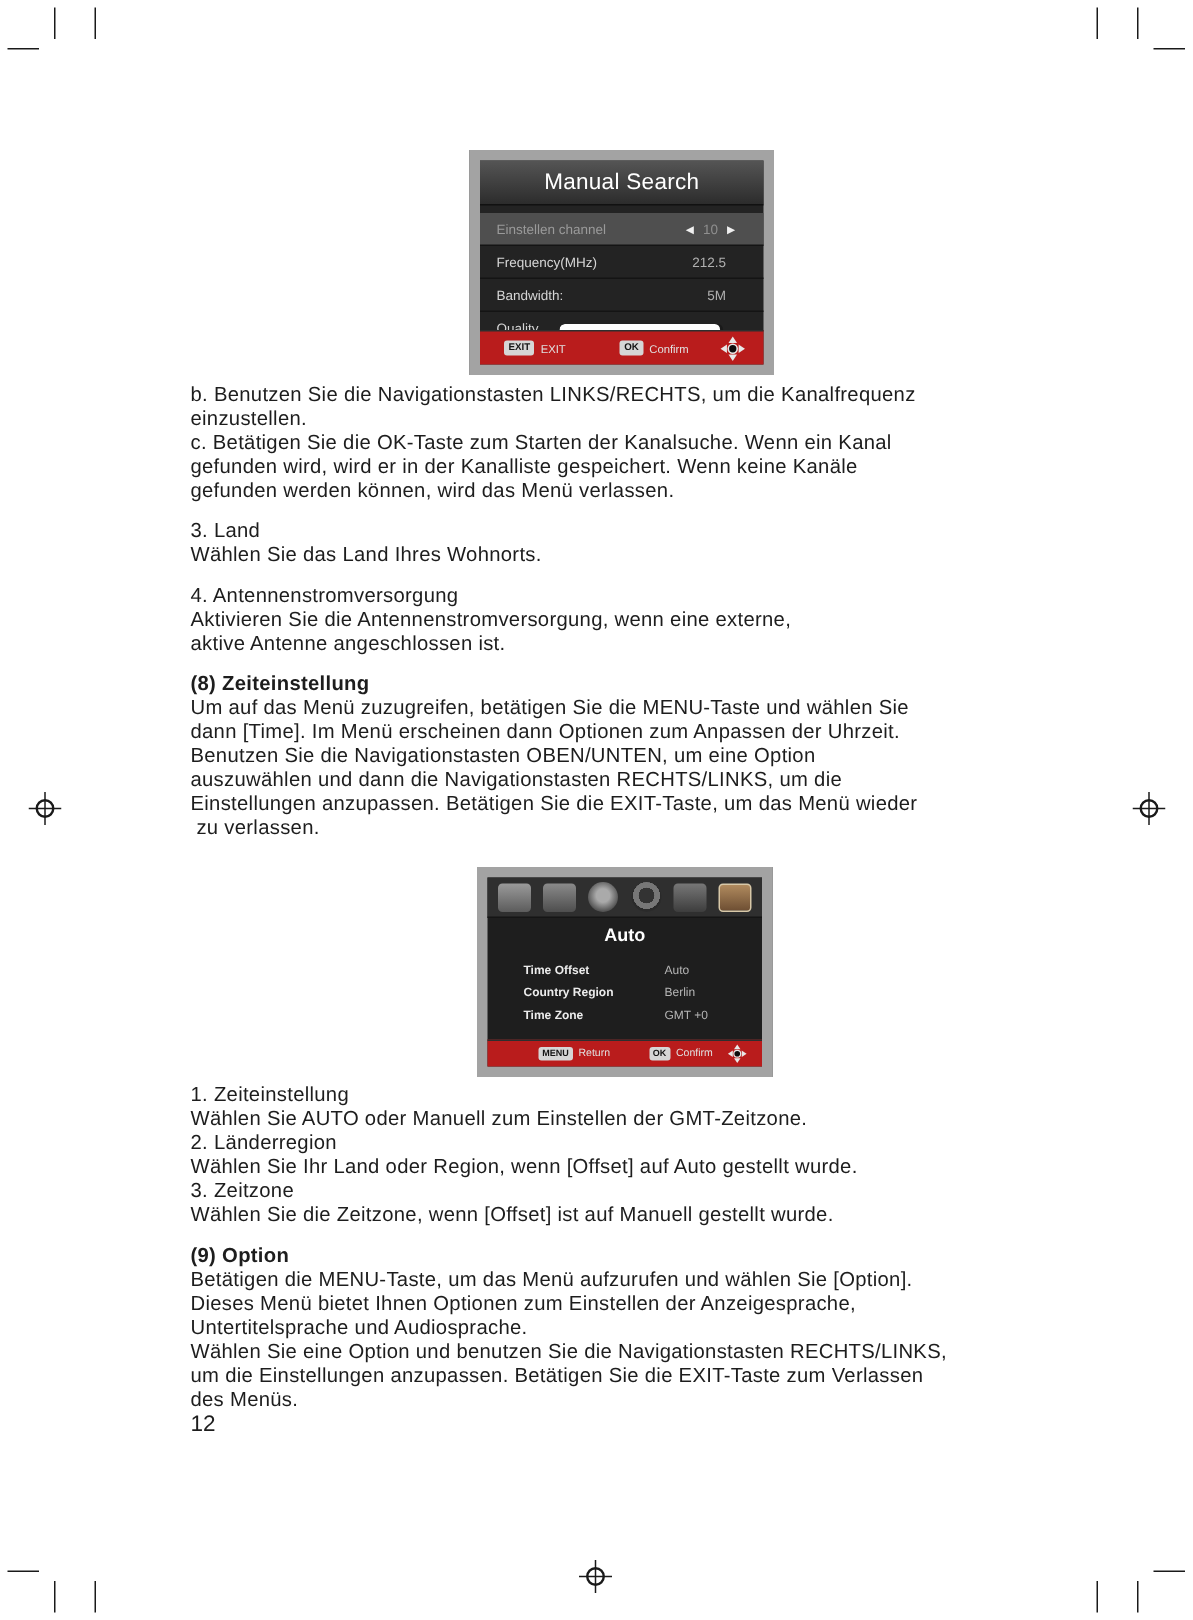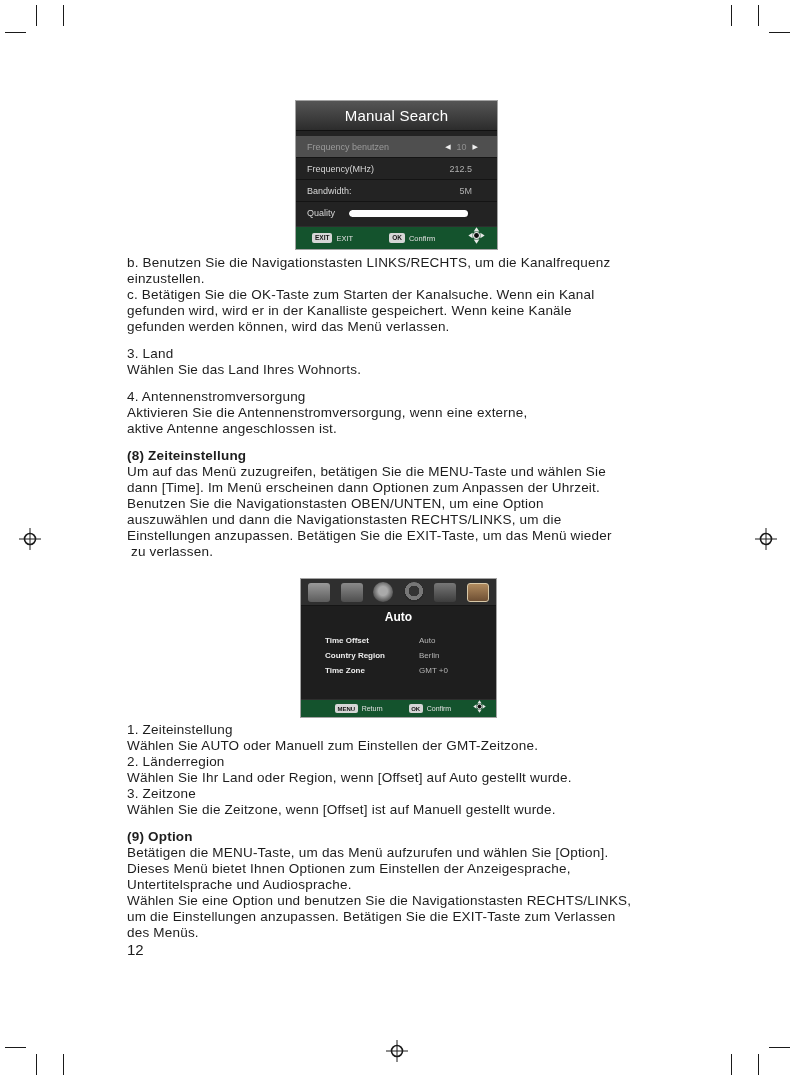--- a/index.html
+++ b/index.html
@@ -16,23 +16,23 @@
 
   
   .textcol { position:absolute; left:127px; width:640px; font-size:13.5px; line-height:16px;
              letter-spacing:0.2px; color:#1d1d1d; }
   .para { white-space:pre-line; margin:0; }
   .gap { margin-top:11px; }
   .bold { font-weight:bold; }
   .pagenum { position:absolute; left:127px; top:941px; font-size:15px; color:#1d1d1d; }
 
   
-  .osd { position:absolute; background:#232323; border:1px solid #a3a3a3; color:#ddd; }
-  .osd-footer { position:absolute; bottom:0; left:0; right:0; display:flex; 
-                background:#14532d; border-top:1px solid #2e2e2e; }
+  .osd { position:absolute; background:#232323; border:7px solid #a3a3a3; color:#ddd;margin-left:18px; }
+  .osd-footer { position:absolute; bottom:0; left:0; right:0; display:flex; align-items:center;
+                background:#b91c1c; border-top:1px solid #2e2e2e; }
   .fgrp { display:flex; align-items:center; }
   .kbadge { background:#d6d6d6; color:#151515; font-size:6.5px; font-weight:bold;
             padding:2px 3px; border-radius:2px; line-height:1; }
   .klabel { font-size:7.5px; color:#e0e0e0; margin-left:4px; }
   .navpad { display:flex; margin-left:auto; }
   .navpad svg path { fill:#e8e8e8; }
   .navpad svg .npc { fill:#0c0c0c; stroke:#e8e8e8; stroke-width:1.5; }
 
   
   .osd-ms { left:295px; top:100px; width:203px; height:150px; }
@@ -108,21 +108,21 @@
   <svg class="regmark" style="left:386px;top:1040px" width="22" height="22" viewBox="0 0 22 22">
     <line x1="11" y1="0" x2="11" y2="22"></line>
       <line x1="0" y1="11" x2="22" y2="11"></line>
       <circle cx="11" cy="11" r="5.5"></circle>
   </svg>
 
   <div class="osd osd-ms">
     <div class="osd-ms-header">Manual Search</div>
     <div class="osd-ms-body">
       <div class="ms-row sel">
-        <span class="ms-label">Frequency benutzen</span>
+        <span class="ms-label">Einstellen channel</span>
         <span class="ms-chan">
           <span class="arr">◀</span>
           <span class="ms-chan-val">10</span>
           <span class="arr">▶</span>
         </span>
       </div>
       <div class="ms-row">
         <span class="ms-label">Frequency(MHz)</span>
         <span class="ms-val">212.5</span>
       </div>

